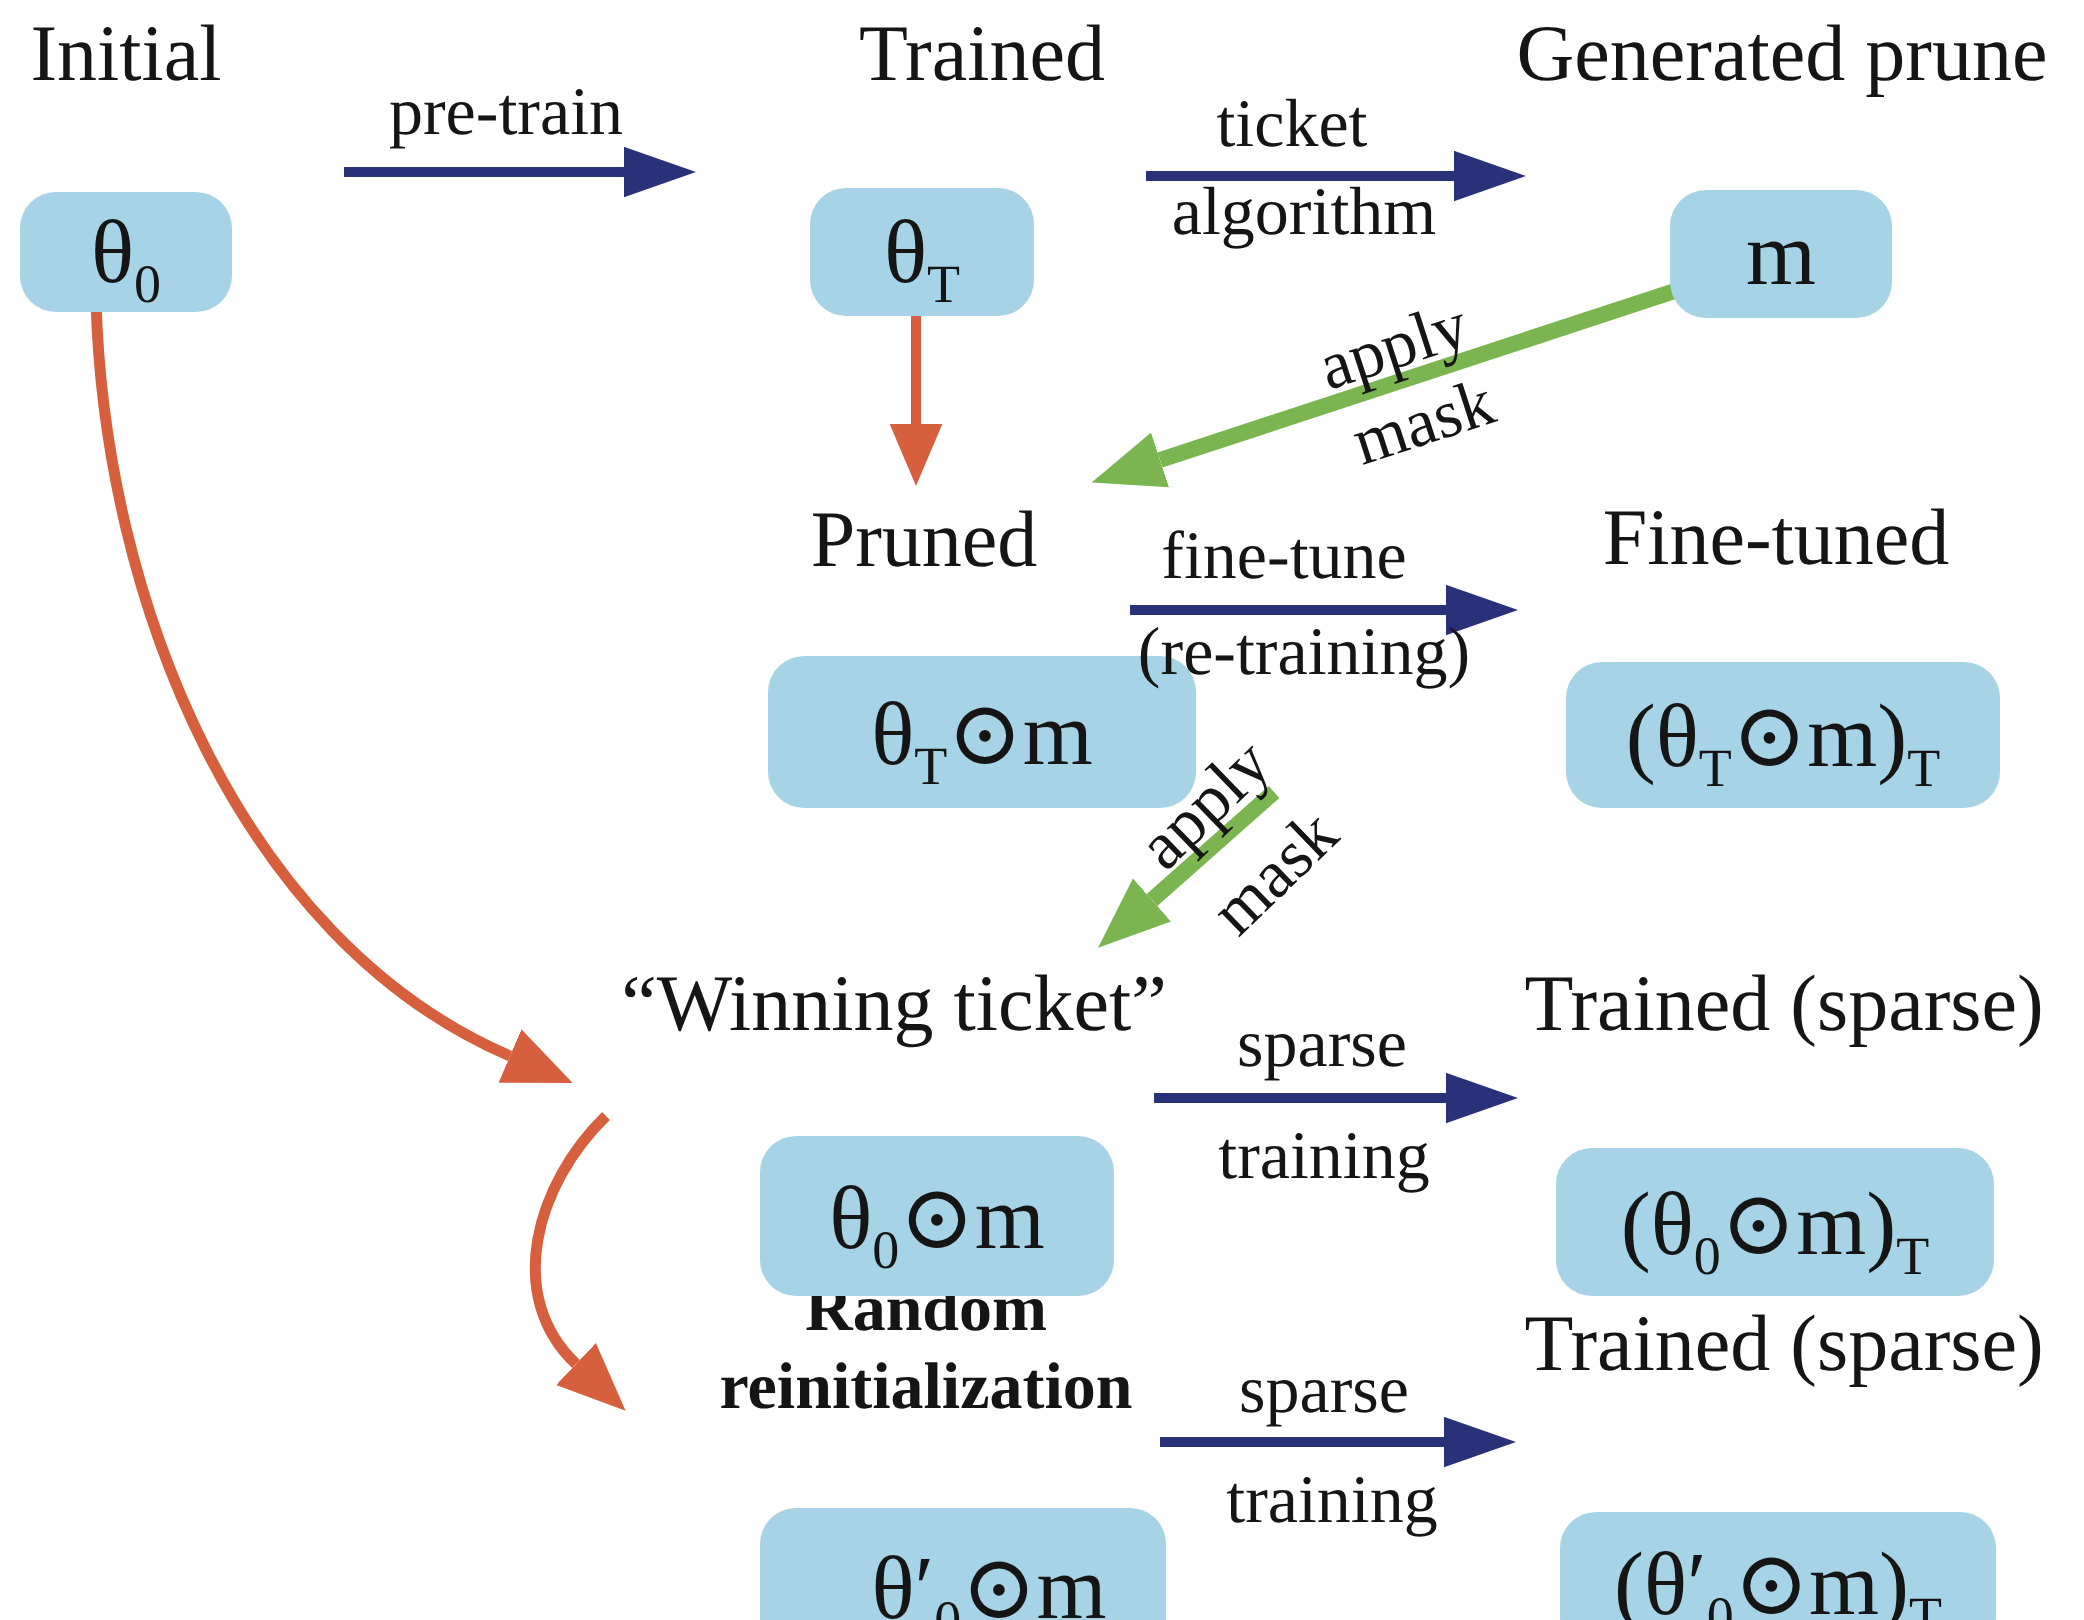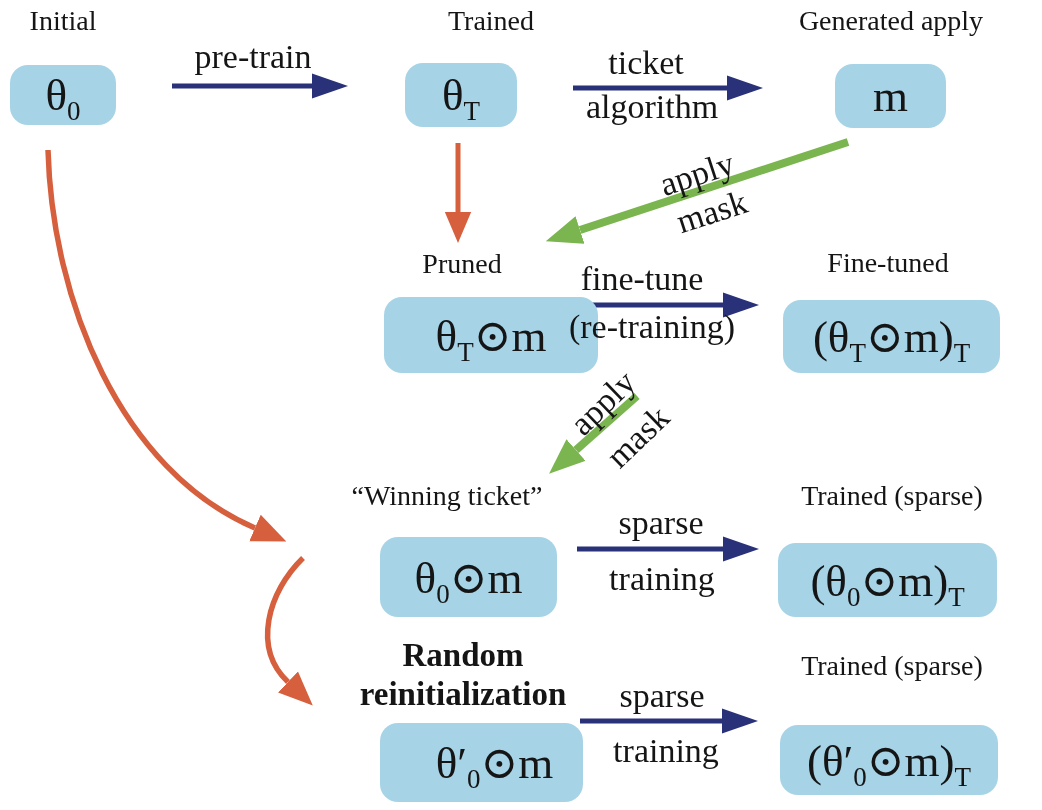--- a/index.html
+++ b/index.html
@@ -12,33 +12,33 @@
   #arrows { position:absolute; left:0; top:0; pointer-events:none; }
   .stroke-blue   { stroke:var(--arrow-blue); fill:none; }
   .stroke-green  { stroke:var(--arrow-green); fill:none; }
   .stroke-orange { stroke:var(--arrow-orange); fill:none; }
   .mh-blue   { fill:var(--arrow-blue); }
   .mh-green  { fill:var(--arrow-green); }
   .mh-orange { fill:var(--arrow-orange); }
 
   .lbl {
     position:absolute; transform:translateX(-50%);
-    font-size:28px; line-height:1.05; white-space:nowrap; color:var(--text);
+    font-size:40px; line-height:1.05; white-space:nowrap; color:var(--text);
   }
   .lbl-small { font-size:33px; white-space:normal; text-align:center; line-height:1.18;font-weight:bold; }
   .elbl {
     position:absolute; transform:translate(-50%,-50%);
     font-size:34px; white-space:nowrap; color:var(--text);
   }
   .rot18 { transform:translate(-50%,-50%) rotate(-18deg); }
   .rot44 { transform:translate(-50%,-50%) rotate(-44deg); }
   .node {
     position:absolute; background:var(--node-fill); border-radius:18px;
     display:flex; align-items:center; justify-content:center;
-    font-size:45px; color:var(--text);
+    font-size:45px; color:var(--text);margin-top:31px;
   }
   .node sub { font-size:0.60em; line-height:0; }
 </style>
 </head>
 <body>
 
 <div id="canvas">
 
   <svg id="arrows" width="1042" height="810" viewBox="0 0 1042 810">
     <defs>
@@ -62,21 +62,21 @@
     <path d="M848,142 L580,230" class="stroke-green" stroke-width="8" marker-end="url(#ah-green)"></path>
     <path d="M637,396 L576,450" class="stroke-green" stroke-width="8" marker-end="url(#ah-green)"></path>
 
     <path d="M458,143 V212" class="stroke-orange" stroke-width="5" marker-end="url(#ah-orange)"></path>
     <path d="M48,150 C52,300 120,470 255,528" class="stroke-orange" stroke-width="5.5" marker-end="url(#ah-orange)"></path>
     <path d="M303,558 C268,592 252,648 288,682" class="stroke-orange" stroke-width="5.5" marker-end="url(#ah-orange)"></path>
   </svg>
 
   <div class="lbl" style="left:63px;top:6px;">Initial</div>
   <div class="lbl" style="left:491px;top:6px;text-align:right;">Trained</div>
-  <div class="lbl" style="left:891px;top:6px;">Generated apply</div>
+  <div class="lbl" style="left:891px;top:6px;">Generated prune</div>
   <div class="lbl" style="left:462px;top:249px;">Pruned</div>
   <div class="lbl" style="left:888px;top:248px;">Fine-tuned</div>
   <div class="lbl" style="left:447px;top:481px;">“Winning ticket”</div>
   <div class="lbl" style="left:892px;top:481px;">Trained (sparse)</div>
   <div class="lbl lbl-small" style="left:463px;top:636px;width:250px;">Random reinitialization</div>
   <div class="lbl" style="left:892px;top:651px;">Trained (sparse)</div>
 
   <div class="node" style="left:10px;top:65px;width:106px;height:60px;">
     <span><span>θ</span><sub>0</sub><span></span><sub></sub></span>
   </div>

